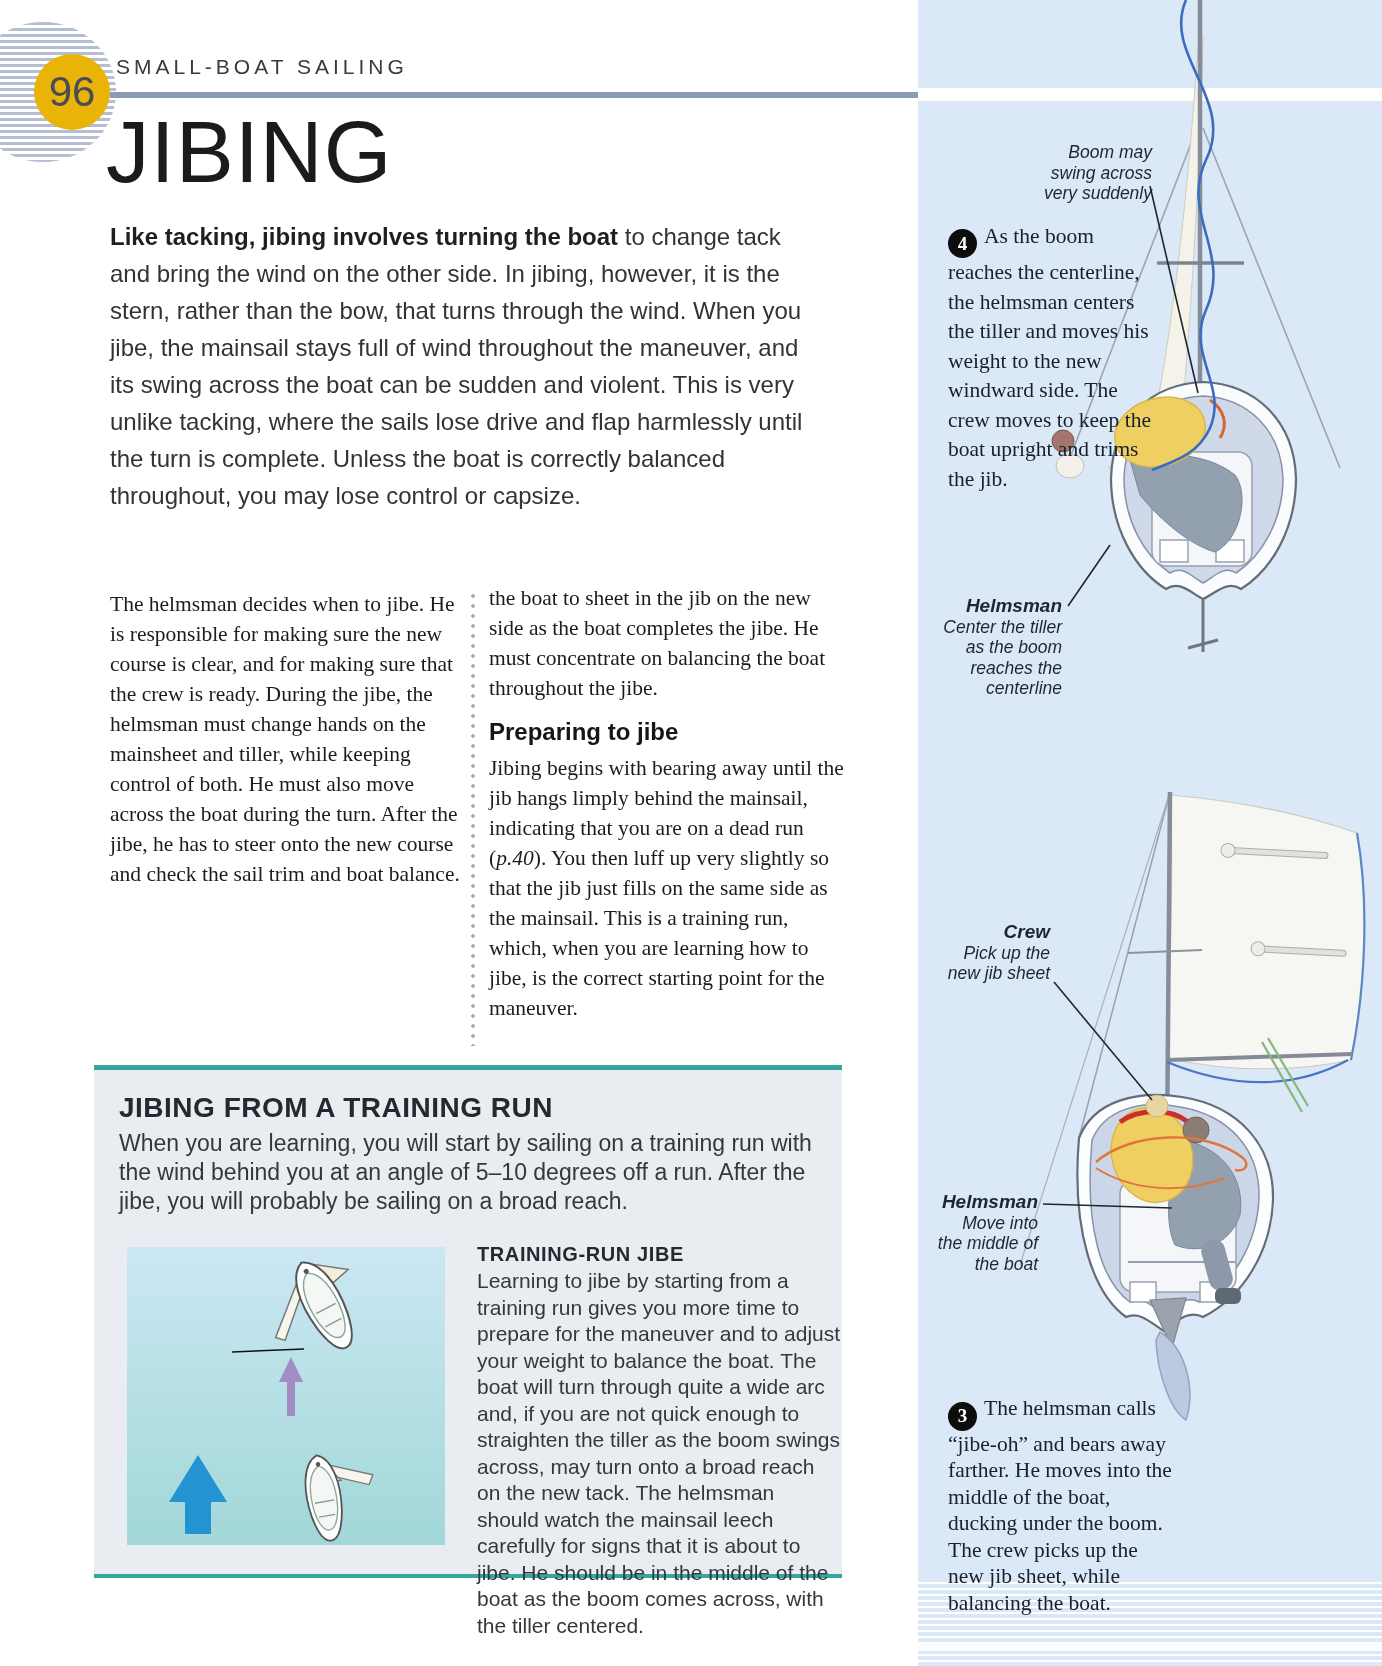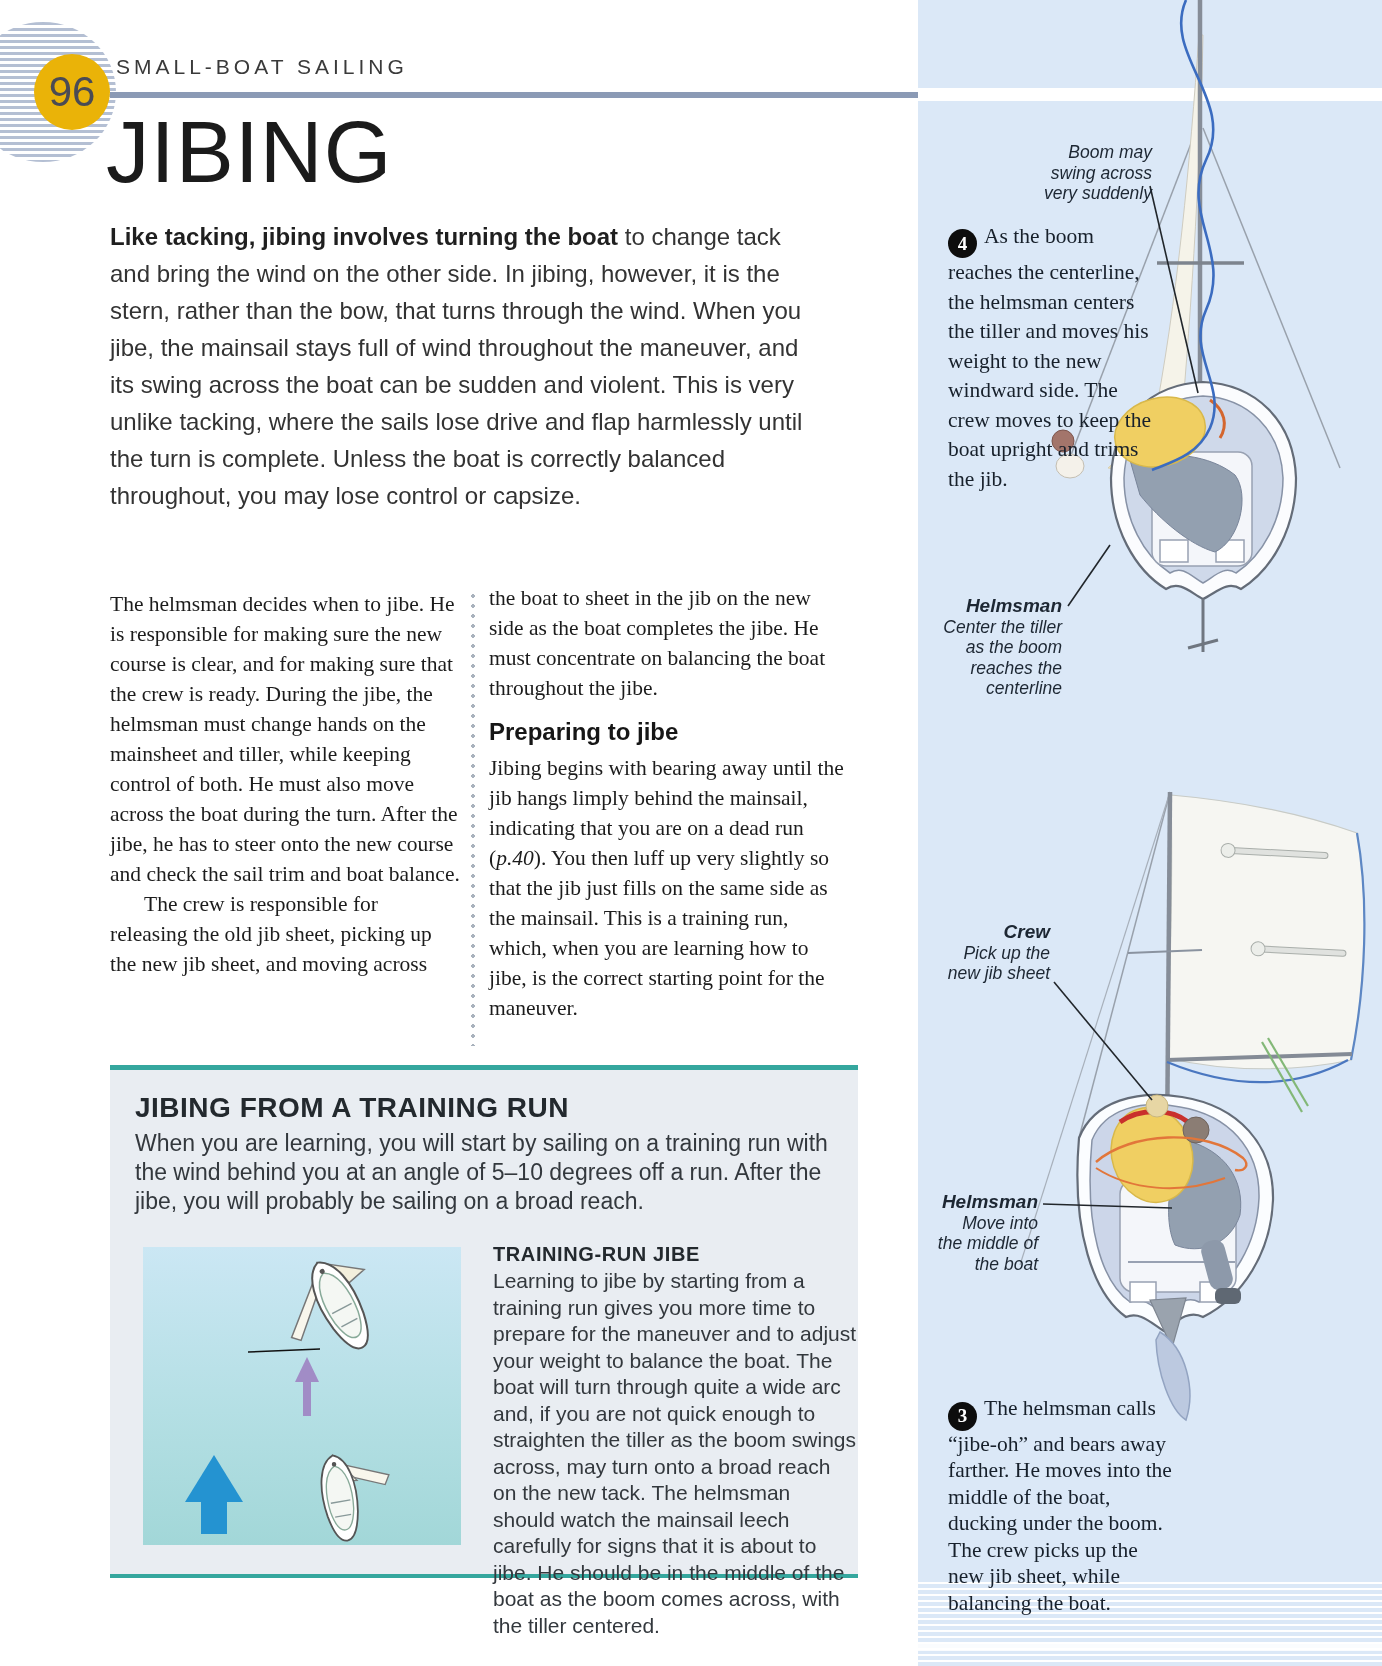--- a/index.html
+++ b/index.html
@@ -28,21 +28,21 @@
   .col-left{position:absolute;left:110px;top:589px;width:350px;}
   .col-right{position:absolute;left:489px;top:575px;width:356px;margin-top:8px;}
   .col-head{font-size:24px;font-weight:bold;color:#161616;margin:0 0 7px 0;}
   .col-body{font-size:21.5px;line-height:30px;}
   .indent{text-indent:34px;}
   .mt{margin-top:15px;}
   .divider{position:absolute;left:471px;top:594px;width:4px;height:452px;
         background-image:radial-gradient(circle at 2px 2px,#a9b2bd 1.6px,rgba(0,0,0,0) 2px);
         background-size:4px 10px;background-repeat:repeat-y;}
   
-  .box{position:absolute;left:110px;top:1065px;width:748px;height:513px;background:#e9edf2;
+  .box{position:absolute;left:94px;top:1065px;width:748px;height:513px;background:#e9edf2;
         border-top:5px solid #35a79e;border-bottom:4px solid #35a79e;box-sizing:border-box;}
   .box-head{position:absolute;left:25px;top:22px;font-size:28px;font-weight:bold;letter-spacing:.5px;color:#23292e;}
   .box-intro{position:absolute;left:25px;top:59px;width:708px;font-size:23px;line-height:29px;color:#33383d;}
   .panel{position:absolute;left:33px;top:177px;width:318px;height:298px;
         background:linear-gradient(180deg,#cbe7f4 0%,#b4dfe4 55%,#a2d7d8 100%);}
   .panel-label{position:absolute;left:12px;top:92px;width:102px;text-align:right;
         font-style:italic;font-size:19px;line-height:21.5px;color:#1d2733;}
   .trj-head{position:absolute;left:383px;top:173px;font-size:20px;font-weight:bold;letter-spacing:.6px;color:#23292e;}
   .trj-body{position:absolute;left:383px;top:198px;width:364px;font-size:21px;line-height:26.5px;color:#33383d;}
   
@@ -139,21 +139,20 @@
   <div class="section-label">SMALL-BOAT SAILING</div>
   <div class="rule"></div>
   <div class="title">JIBING</div>
 
   <div class="intro">
     <span class="lead">Like tacking, jibing involves turning the boat</span><span> to change tack and bring the wind on the other side. In jibing, however, it is the stern, rather than the bow, that turns through the wind. When you jibe, the mainsail stays full of wind throughout the maneuver, and its swing across the boat can be sudden and violent. This is very unlike tacking, where the sails lose drive and flap harmlessly until the turn is complete. Unless the boat is correctly balanced throughout, you may lose control or capsize.</span>
   </div>
 
   <div class="col-left">
     <div class="serif col-body">The helmsman decides when to jibe. He is responsible for making sure the new course is clear, and for making sure that the crew is ready. During the jibe, the helmsman must change hands on the mainsheet and tiller, while keeping control of both. He must also move across the boat during the turn. After the jibe, he has to steer onto the new course and check the sail trim and boat balance.</div>
-    <div class="serif col-body indent">The crew is responsible for releasing the old jib sheet, picking up the new jib sheet, and moving across</div>
   </div>
   <div class="divider"></div>
   <div class="col-right">
     <div class="serif col-body">the boat to sheet in the jib on the new side as the boat completes the jibe. He must concentrate on balancing the boat throughout the jibe.</div>
     <div class="col-head mt">Preparing to jibe</div>
     <div class="serif col-body">
       <span>Jibing begins with bearing away until the jib hangs limply behind the mainsail, indicating that you are on a dead run (</span><i>p.40</i><span>). You then luff up very slightly so that the jib just fills on the same side as the mainsail. This is a training run, which, when you are learning how to jibe, is the correct starting point for the maneuver.</span>
     </div>
   </div>
 

